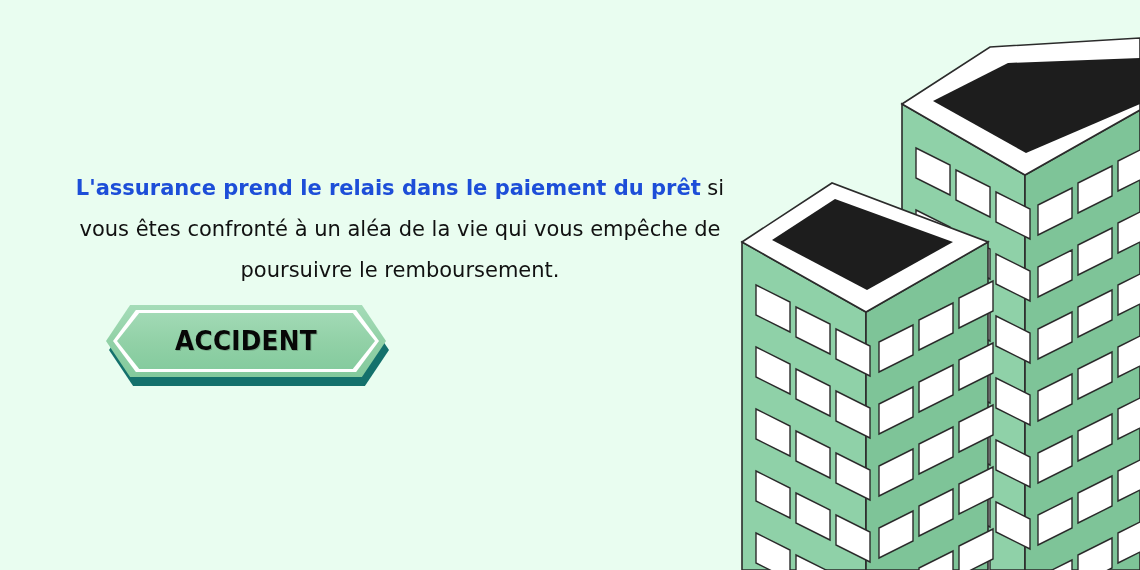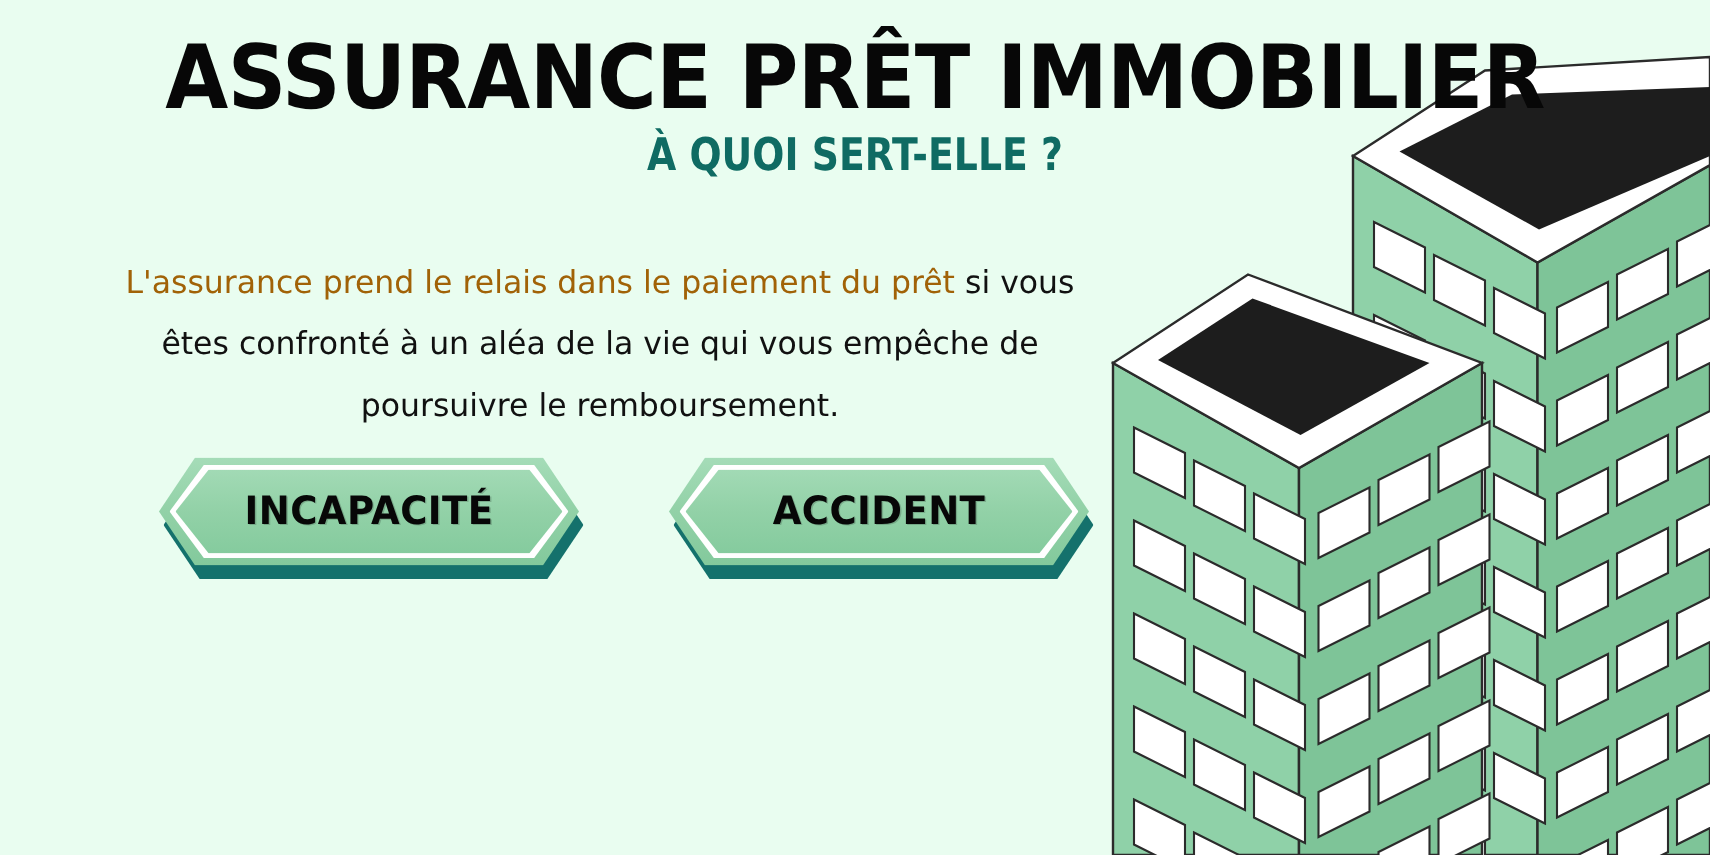--- a/index.html
+++ b/index.html
@@ -81,22 +81,22 @@
   }
   .lead {
     margin: 0;
     font-family: "DejaVu Sans", sans-serif;
     font-size: 21px;
     line-height: 41px;
     font-weight: 400;
     color: #111111;
   }
   .lead .hl {
-    color: #a16207;
-    font-weight: 400;
+    color: #1d4ed8;
+    font-weight: 700;
     text-align: center;
   }
 
   
   .btn-grid {
     position: absolute;
     left: 106px;
     top: 305px;
     width: 640px;
     z-index: 6;
@@ -311,38 +311,27 @@
           <use href="#winL" x="199" y="489"></use>
           <use href="#winL" x="239" y="467"></use>
 
           <use href="#winL" x="199" y="551"></use>
           <use href="#winL" x="239" y="529"></use>
         </g>
       </g>
     </svg>
   </div>
 
-  <div class="header">
-    <h1 class="main-title">ASSURANCE PRÊT IMMOBILIER</h1>
-    <h2 class="sub-title">À QUOI SERT-ELLE ?</h2>
-  </div>
 
   <div class="lead-wrap">
     <p class="lead"><span class="hl">L'assurance prend le relais dans le paiement du prêt</span><span> si vous êtes confronté à un aléa de la vie qui vous empêche de poursuivre le remboursement.</span></p>
   </div>
 
   <div class="btn-grid">
 
-    <button class="tagbtn">
-      <span class="shadow"></span>
-      <span class="face"></span>
-      <span class="inner"></span>
-      <span class="inner2"></span>
-      <span class="label">INCAPACITÉ</span>
-    </button>
 
 
     <button class="tagbtn">
       <span class="shadow"></span>
       <span class="face"></span>
       <span class="inner"></span>
       <span class="inner2"></span>
       <span class="label">ACCIDENT</span>
     </button>
 

